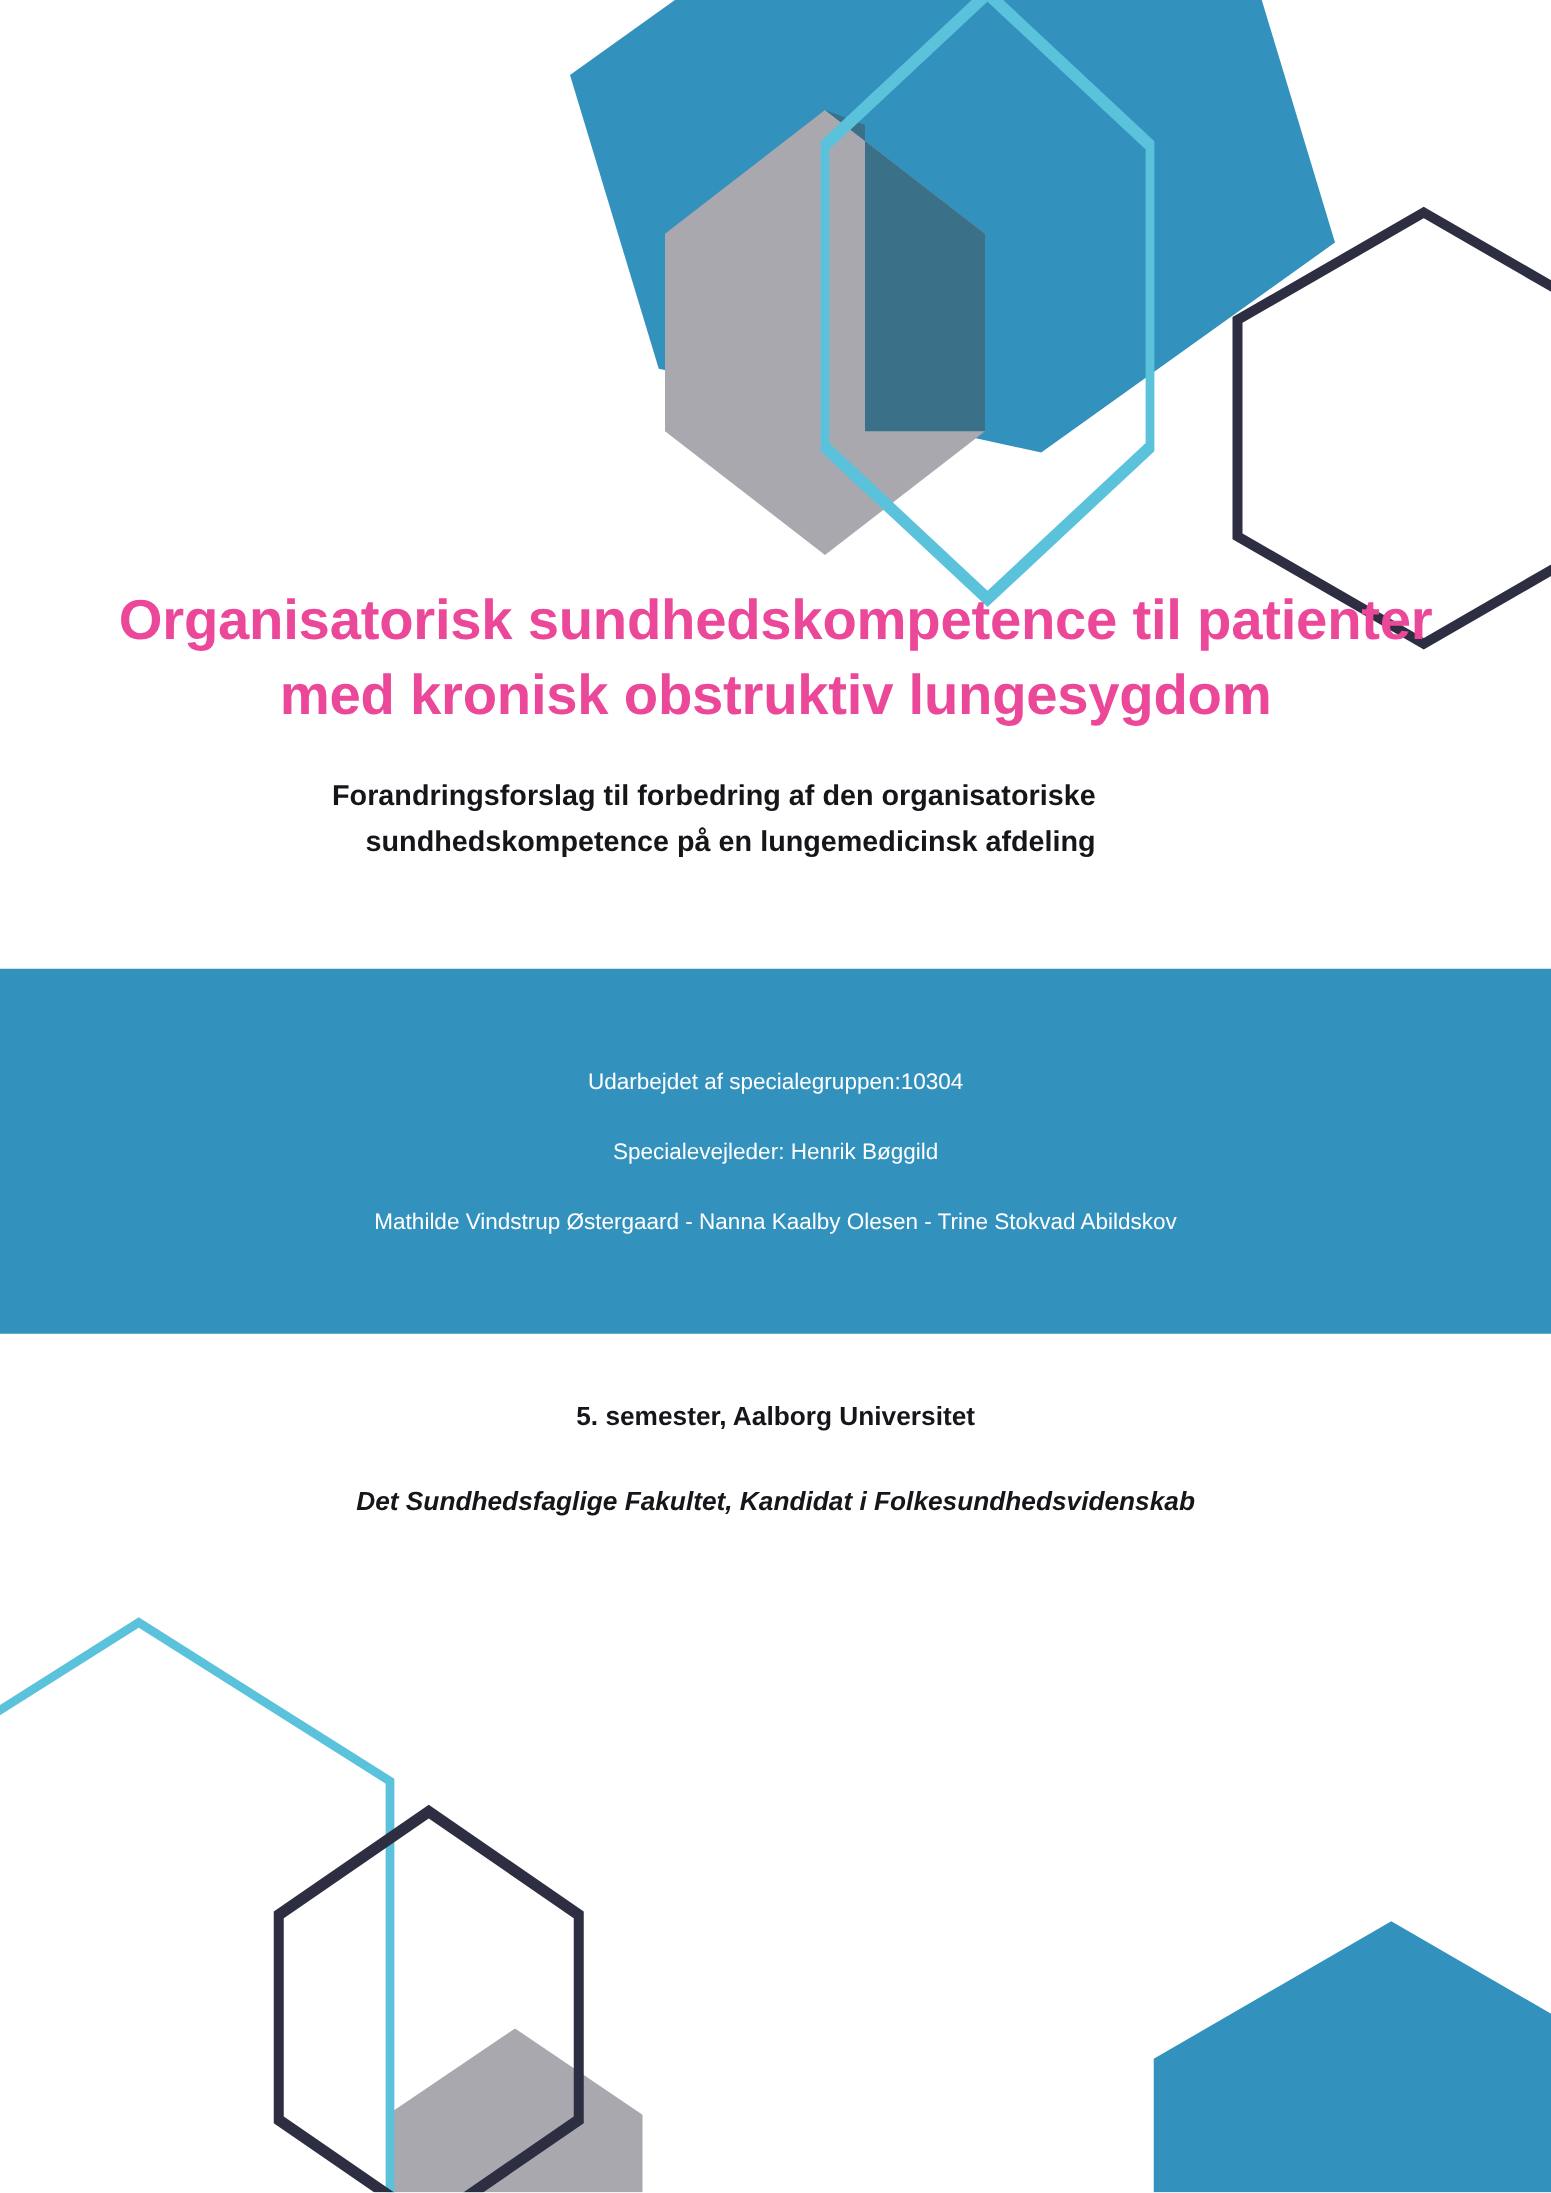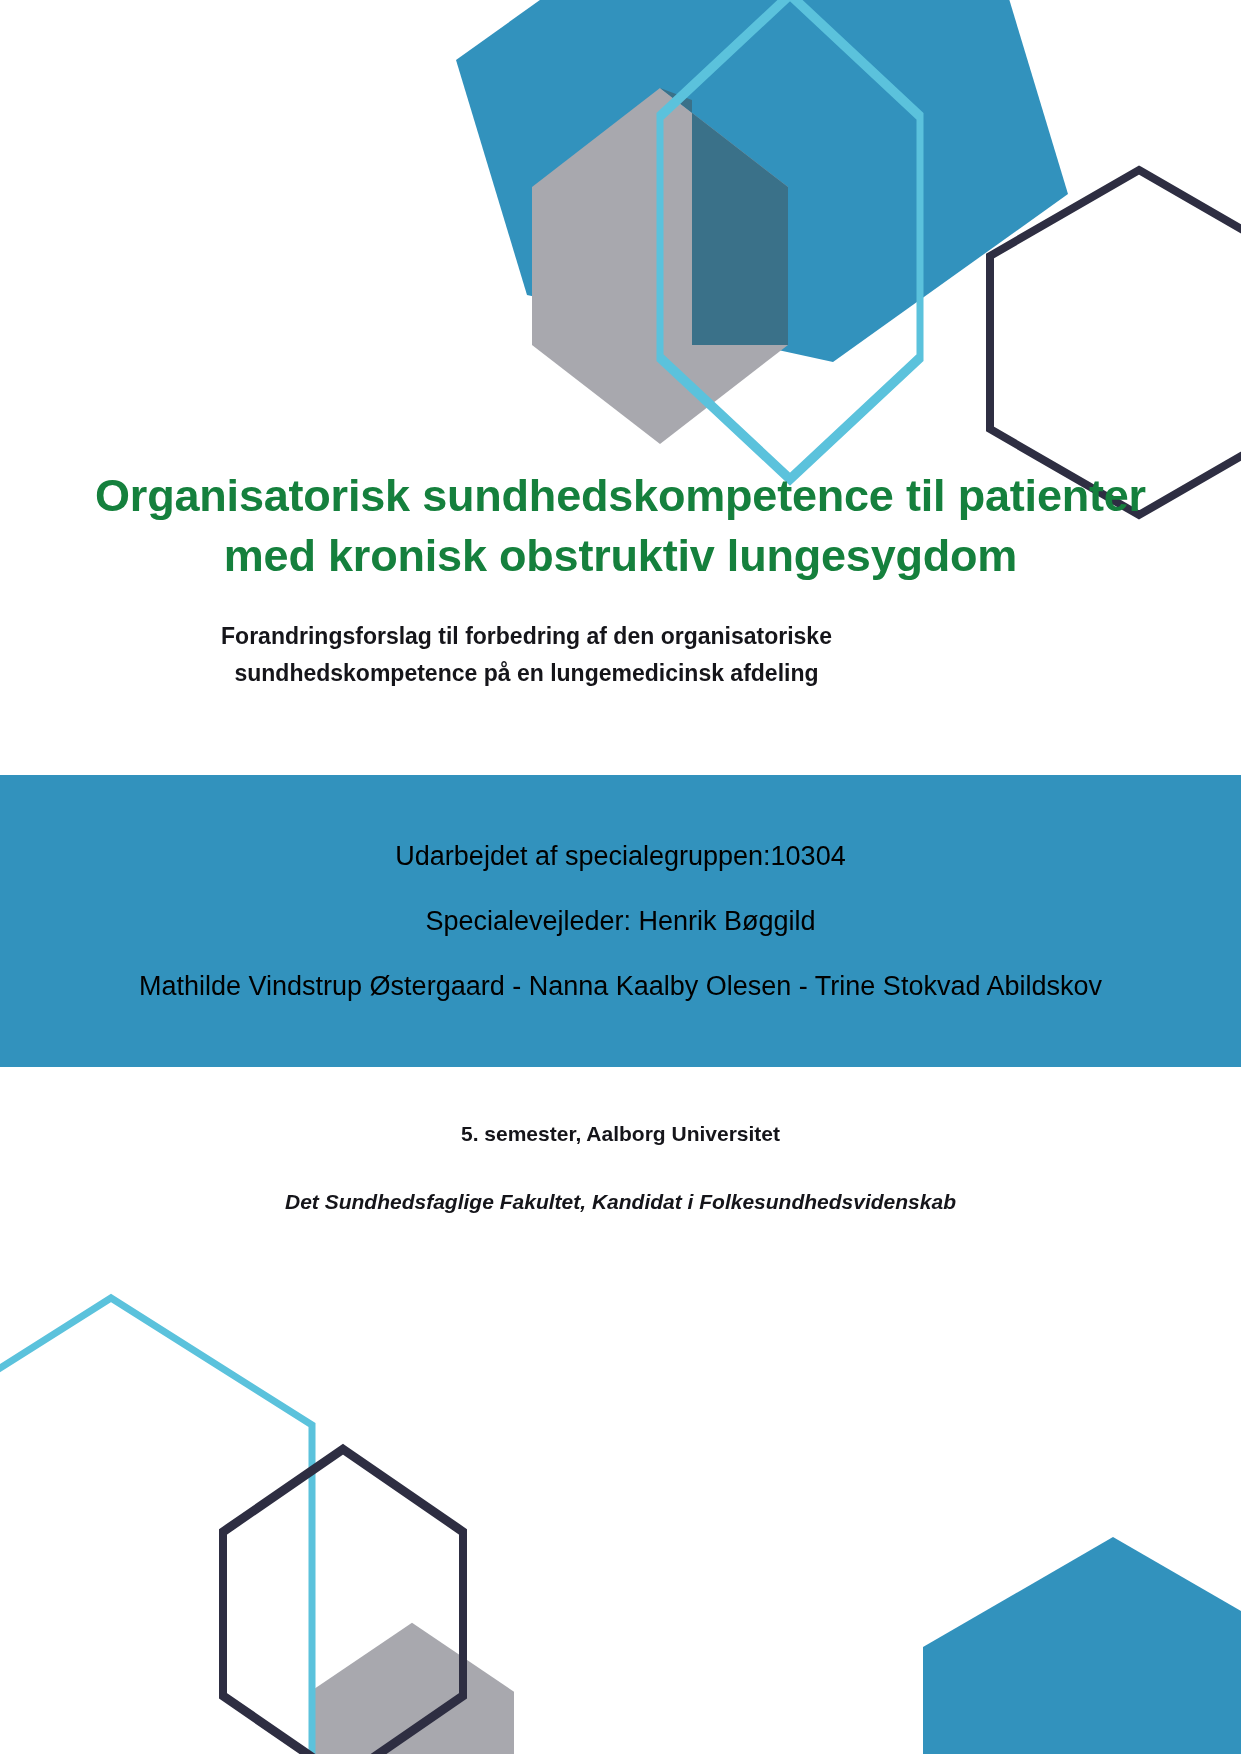--- a/index.html
+++ b/index.html
@@ -36,29 +36,29 @@
     width: 1241px;
     text-align: center;
   }
   .doc-title {
     margin: 0;
     padding: 0 62px;
     font-size: 45px;
     line-height: 1.33;
     font-weight: bold;
     letter-spacing: -0.2px;
-    color: #15803d;
+    color: #ec4899;
   }
 
   .subtitle-block {
     position: absolute;
     left: 0;
     top: 618px;
     width: 1053px;
-    text-align: center;
+    text-align: right;
   }
   .doc-subtitle {
     margin: 0 auto;
     width: 700px;
     font-size: 23px;
     line-height: 1.62;
     font-weight: bold;
     color: #15151a;
   }
 
@@ -70,22 +70,22 @@
     width: 1241px;
     height: 292px;
     background: #3292bd;
     display: flex;
     flex-direction: column;
     align-items: center;
     justify-content: center;
     gap: 0;
   }
   .info-line {
-    color: #000000;
-    font-size: 27px;
+    color: #ffffff;
+    font-size: 18px;
     line-height: 1.0;
     font-weight: normal;
     padding: 19px 0;
   }
 
   
   .inst-block {
     position: absolute;
     left: 0;
     top: 1123px;

